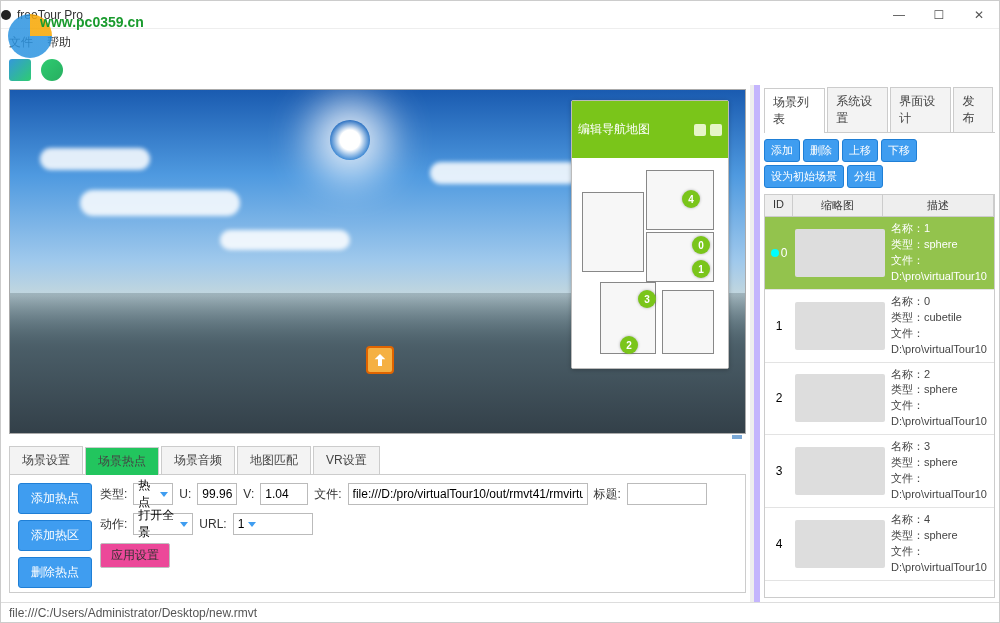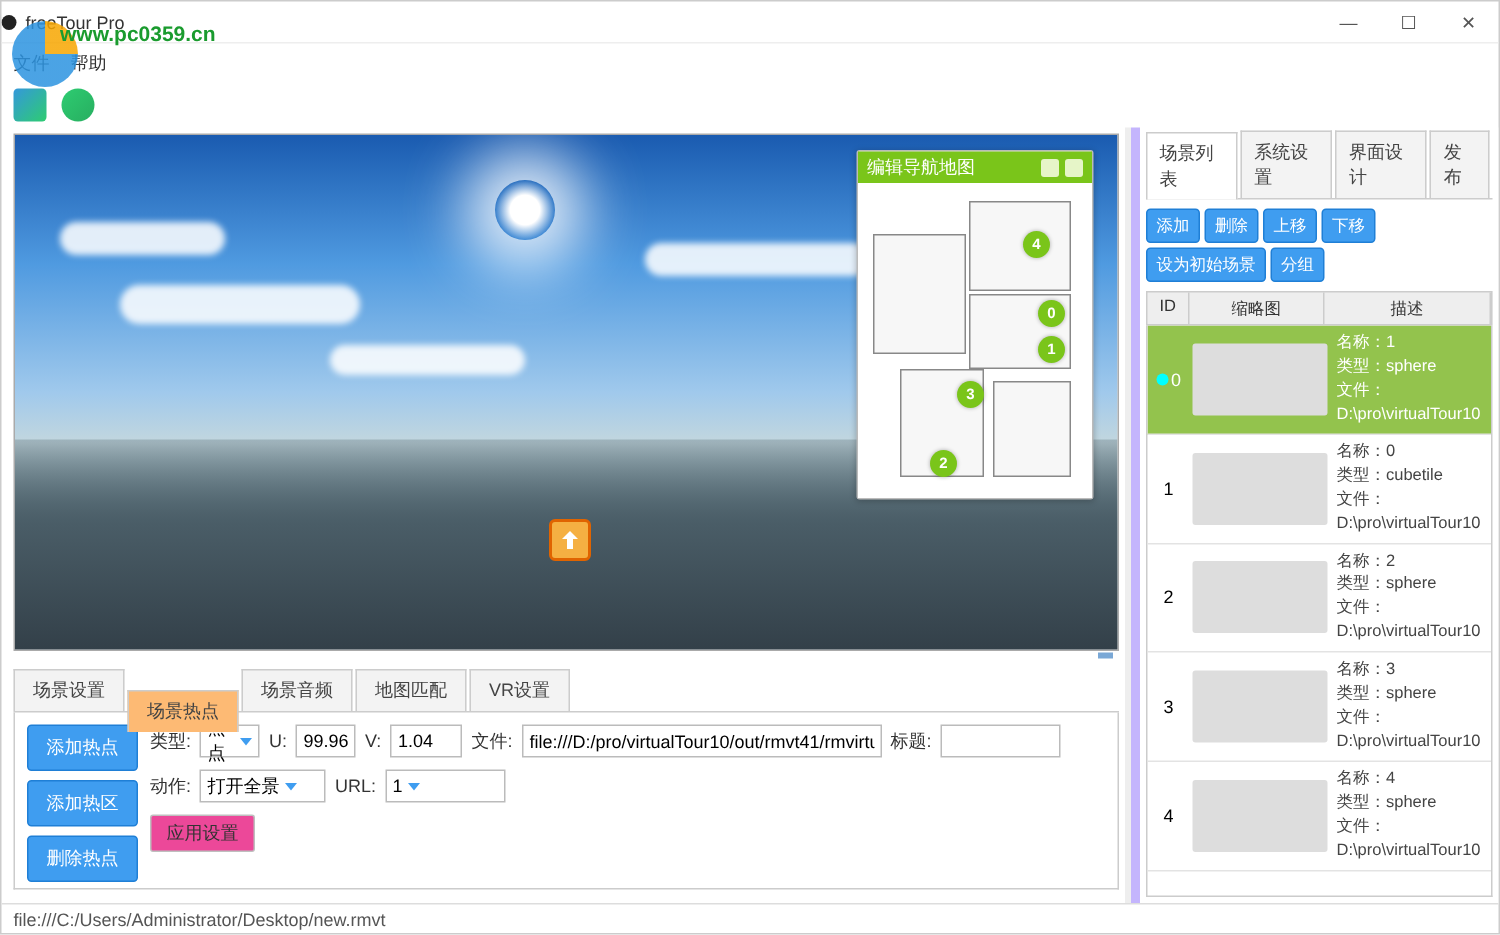--- a/index.html
+++ b/index.html
@@ -27,31 +27,31 @@
 .right { width: 245px; border-left: 6px solid #c4b5fd; display: flex; flex-direction: column; padding: 2px 4px 4px 4px; background: #fff; }
 
 .viewport { position: relative; height: 345px; border: 1px solid #aaa; overflow: hidden; background: linear-gradient(to bottom, #1a5bb0 0%, #4f9ae0 25%, #a0c9ec 50%, #c3d7de 60%, #6b8790 75%, #3e5560 100%); }
 .sky-sun { position:absolute; top:30px; left:320px; width:40px; height:40px; background:radial-gradient(circle,#fff 0%, #fff 35%, rgba(255,255,255,0) 70%); border-radius:50%; box-shadow:0 0 40px 20px rgba(255,255,255,0.85); }
 .cloud { position:absolute; background:rgba(255,255,255,0.85); border-radius:20px; filter:blur(2px); }
 .mountains { position:absolute; bottom:0; left:0; right:0; height:140px; background:linear-gradient(to bottom, rgba(80,100,110,0.3) 0%, #4a5d67 40%, #334049 100%); }
 .hotspot-marker { position:absolute; top:256px; left:356px; width:28px; height:28px; border:2px solid #e06400; background:#f5b042; border-radius:4px; display:flex; align-items:center; justify-content:center; color:#fff; font-weight:bold; }
 .hotspot-marker svg { width:16px; height:16px; fill:#fff; }
 
 .minimap { position:absolute; top:10px; right:16px; width:158px; background:#fff; border:1px solid #bbb; border-radius:2px; box-shadow:0 1px 4px rgba(0,0,0,0.25); }
-.minimap-hdr { background:#7ac51a; color:#fff; padding:2px 6px; display:flex; align-items:center; justify-content:space-between; font-size:11px; }
+.minimap-hdr { background:#7ac51a; color:#fff; padding:20px 6px; display:flex; align-items:center; justify-content:space-between; font-size:11px; }
 .minimap-hdr .mmicons { display:flex; gap:4px; }
 .mmicons span { width:12px; height:12px; background:#e6f5c8; border-radius:2px; display:inline-block; }
 .minimap-body { height:210px; background:#fff; position:relative; padding:4px; }
 .floorplan { width:100%; height:100%; background:#fff; position:relative; }
 .room { position:absolute; border:1px solid #888; background:#f7f7f7; }
 .mmdot { position:absolute; width:18px; height:18px; border-radius:50%; background:#7ac51a; color:#fff; display:flex; align-items:center; justify-content:center; font-size:10px; font-weight:bold; box-shadow:0 0 3px rgba(0,0,0,0.3); }
 
 .tab-row { display:flex; margin-top:6px; border-bottom:1px solid #ccc; }
 .tab { padding:5px 12px; border:1px solid #ccc; border-bottom:none; background:#f3f3f3; margin-right:2px; cursor:pointer; color:#444; font-size:12px; }
-.tab.active { background:#fdba74; position:relative; top:14px; }
+.tab.active { background:#22c55e; position:relative; top:1px; }
 
 .panel { border:1px solid #ccc; border-top:none; padding:8px; display:flex; gap:8px; height:118px; }
 .panel-left { display:flex; flex-direction:column; gap:6px; }
 .btn-blue { background:#3f9df0; color:#fff; border:1px solid #1f7fd6; padding:6px 12px; border-radius:3px; cursor:pointer; text-align:center; min-width:70px; }
 .btn-gray { background:#ec4899; border:1px solid #bfbfbf; padding:3px 10px; border-radius:2px; cursor:pointer; color:#333; }
 .panel-right { flex:1; display:flex; flex-direction:column; gap:8px; }
 .form-row { display:flex; align-items:center; gap:6px; flex-wrap:nowrap; }
 .lbl { color:#333; white-space:nowrap; }
 .inp { border:1px solid #bbb; padding:2px 4px; background:#fff; height:22px; }
 .sel { border:1px solid #bbb; padding:2px 4px; background:#fff; height:22px; display:flex; align-items:center; gap:4px; }
@@ -191,21 +191,21 @@
           <input class="inp" style="width: 40px;" value="99.96">
           <span class="lbl">V:</span>
           <input class="inp" style="width: 48px;" value="1.04">
           <span class="lbl">文件:</span>
           <input class="inp" style="width: 240px;" value="file:///D:/pro/virtualTour10/out/rmvt41/rmvirtualt">
           <span class="lbl">标题:</span>
           <input class="inp" style="width: 80px;" value="">
         </div>
         <div class="form-row">
           <span class="lbl">动作:</span>
-          <span class="sel" style="width:84px;">
+          <span class="sel" style="width:60px;">
               <span>打开全景</span>
               <span class="caret-down"></span>
             </span>
           <span class="lbl">URL:</span>
           <span class="sel" style="width:80px;">
               <span>1</span>
               <span class="caret-down"></span>
             </span>
         </div>
         <div class="form-row">

